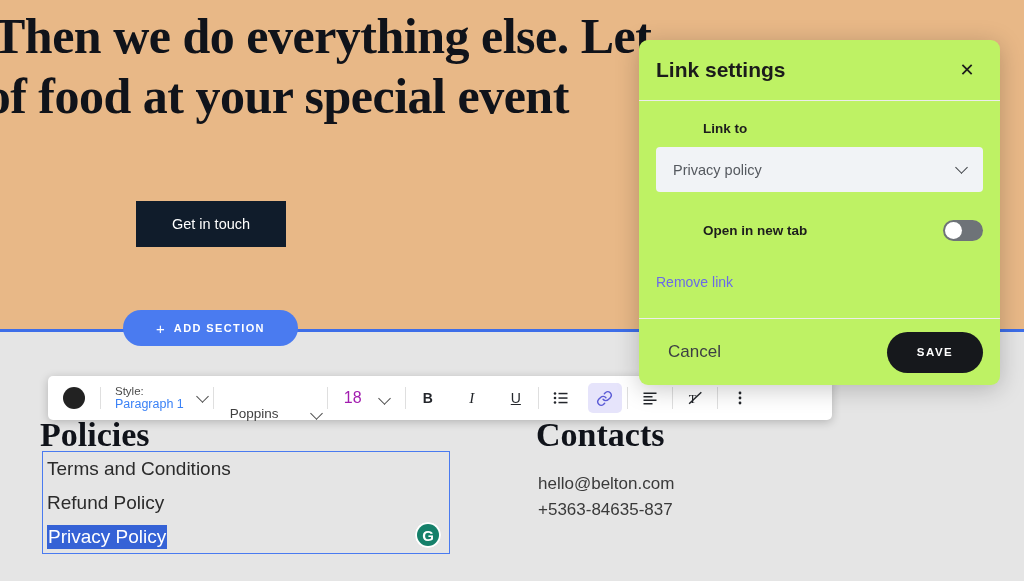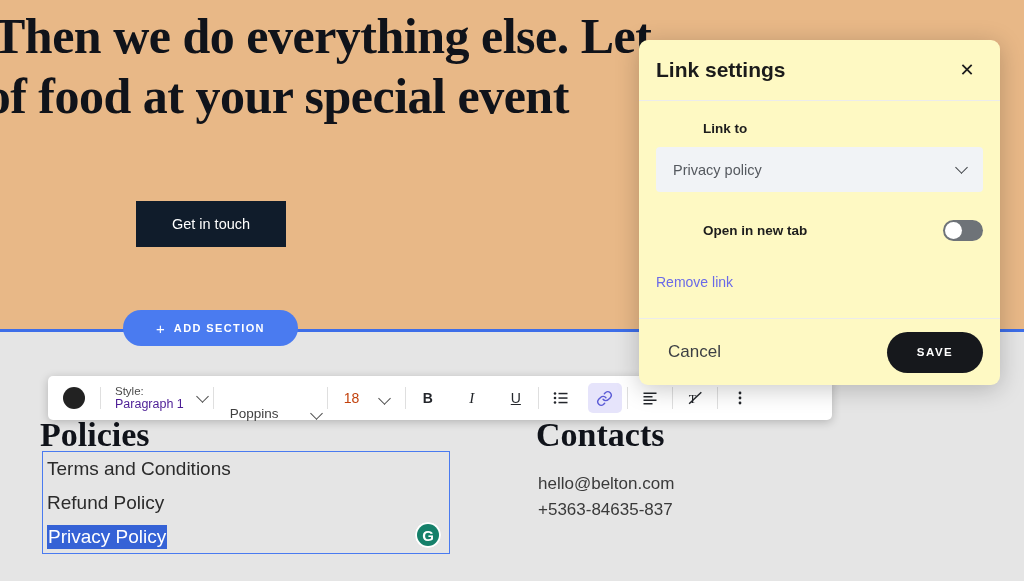--- a/index.html
+++ b/index.html
@@ -111,47 +111,47 @@
     z-index: 30;
   }
   .tb-swatch-wrap { width: 52px; display:flex; align-items:center; justify-content:center; }
   .tb-swatch { width: 22px; height: 22px; border-radius: 50%; background: #222222; cursor: pointer; }
   .tb-sep { width: 1px; height: 22px; background: #dfdfdf; flex: 0 0 auto; }
   .tb-style {
     display: flex; align-items: center; padding: 0 6px 0 14px;
     cursor: pointer; height: 100%;
   }
   .tb-style-text { font-size: 11.5px; color: #4a4a4a; line-height: 13px; white-space: nowrap; }
-  .tb-style-text b { display: block; font-weight: 400; font-size: 12.5px; color: #4c1d95; }
+  .tb-style-text b { display: block; font-weight: 400; font-size: 12.5px; color: #3b82f6; }
   .chev {
     display: inline-block; width: 9px; height: 9px;
     border-right: 1.6px solid #4a4a4a; border-bottom: 1.6px solid #4a4a4a;
     transform: rotate(45deg); margin-left: 14px; margin-top: -4px;
   }
   .tb-font { display:flex; align-items:center; padding: 0 6px 0 16px; cursor:pointer;margin-top:30px; }
   .tb-font-name { font-size: 13.5px; color: #3f3f3f; width: 78px; }
   .tb-size { display:flex; align-items:center; padding: 0 6px 0 16px; cursor:pointer; }
-  .tb-size-val { font-size: 14px; color: #c2410c; width: 26px; }
+  .tb-size-val { font-size: 16px; color: #a21caf; width: 26px; }
   .tb-icons { display:flex; align-items:center; height: 100%; }
   .tb-btn {
     width: 34px; height: 30px; margin: 0 5px;
     display:flex; align-items:center; justify-content:center;
     border-radius: 5px; cursor: pointer; color: #23262b;
   }
   .tb-btn.active { background: #e6e4fb; color: #5b5bd6; }
   .tb-btn .gl { font-size: 15px; line-height: 1; font-family: "Liberation Serif", serif; }
   .tb-btn .gl.b { font-weight: 700; font-family: "Liberation Sans", sans-serif; font-size: 14px;}
   .tb-btn .gl.i { font-style: italic; font-family: "Liberation Serif", serif; font-size: 15px;}
   .tb-btn .gl.u { text-decoration: underline; font-family: "Liberation Sans", sans-serif; font-size: 14px;}
 
   
   .dialog {
     position: absolute; left: 639px; top: 40px;
     width: 361px; height: 345px;
-    background: #fef9c3; border-radius: 9px;
+    background: #bef264; border-radius: 9px;
     box-shadow: 0 4px 24px rgba(0,0,0,0.22);
     z-index: 40; overflow: hidden;
     display: flex; flex-direction: column;
   }
   .dlg-header {
     height: 61px; flex: 0 0 auto;
     display:flex; align-items:center; justify-content: space-between;
     padding: 0 20px 0 17px;
     border-bottom: 1px solid #ececec;
   }

